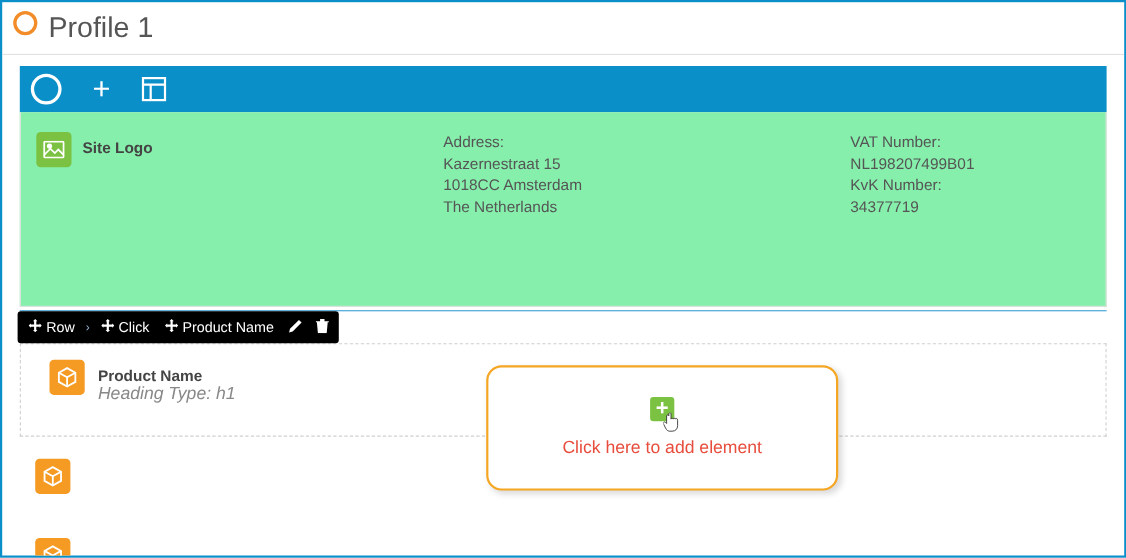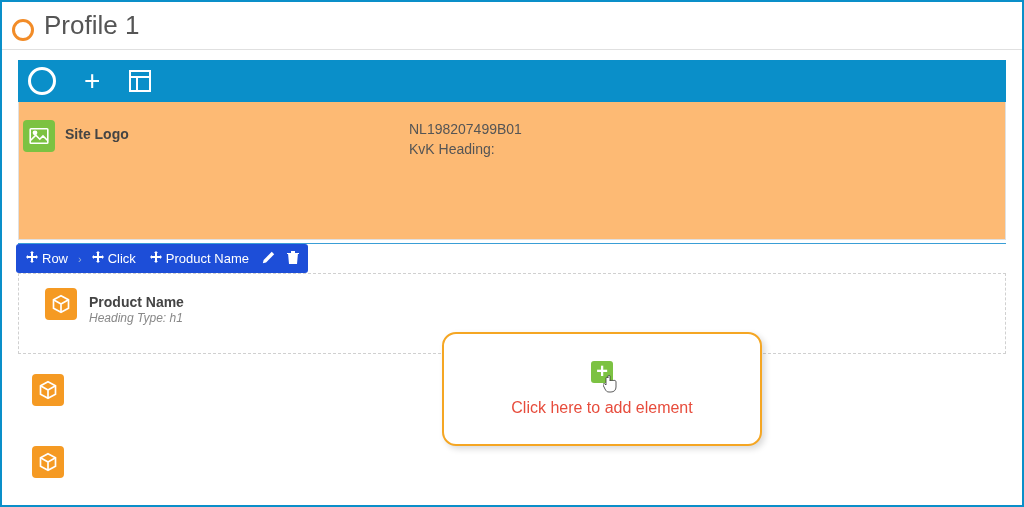--- a/index.html
+++ b/index.html
@@ -7,21 +7,21 @@
       font-family: -apple-system, BlinkMacSystemFont, "Segoe UI", Arial, sans-serif;
       background: #fff;
       width: 1024px;
       height: 507px;
       border: 2px solid #0a8fc9;
       position: relative;
       overflow: hidden;
     }
     .header {
       display: flex;
-      align-items: flex-end;
+      align-items: flex-start;
       padding: 8px 10px;
       border-bottom: 1px solid #e0e0e0;
     }
     .header-circle {
       width: 22px; height: 22px;
       border: 3px solid #f28c28;
       border-radius: 50%;
       margin-right: 10px;
     }
     .header-title {
@@ -42,44 +42,44 @@
     }
     .toolbar-icon { color: #fff; cursor: pointer; display:flex; align-items:center; justify-content:center; }
     .circle-icon {
       width: 28px; height: 28px;
       border: 3px solid #fff;
       border-radius: 50%;
     }
     .plus-icon { font-size: 28px; font-weight: 300; line-height: 1; }
     .layout-icon svg { width: 24px; height: 24px; }
     .info-panel {
-      background: #fdba74;
+      background: #86efac;
       border-left: 1px solid #e0e0e0;
       border-right: 1px solid #e0e0e0;
       border-bottom: 1px solid #e0e0e0;
       display: flex;
-      padding: 18px 14px 80px 4px;
-      gap: 26px;
+      padding: 18px 14px 80px 14px;
+      gap: 10px;
     }
     .logo-col { display:flex; align-items:flex-start; gap:10px; width:360px; }
     .logo-badge {
       width: 32px; height: 32px;
       background: #7cc242;
       border-radius: 4px;
       display:flex; align-items:center; justify-content:center;
     }
     .logo-badge svg { width: 20px; height: 16px; }
     .logo-label { color:#444; font-size:14px; font-weight:600; padding-top:6px; }
     .addr-col { width: 360px; color:#555; font-size:14px; line-height:1.4; }
     .vat-col { color:#555; font-size:14px; line-height:1.4; }
     .rows-area {
       margin-top: 4px;
     }
     .breadcrumb-bar {
-      background: #1d4ed8;
+      background: #000000;
       display: inline-flex;
       align-items: center;
       padding: 6px 4px;
       border-radius: 3px;
       color: #fff;
       font-size: 13px;
       gap: 2px;
       margin-left: -2px;
     }
     .bc-item { display:flex; align-items:center; gap:4px; padding: 0 6px; cursor:pointer; }
@@ -100,21 +100,21 @@
     .orange-badge {
       width: 32px; height: 32px;
       background: #f59a23;
       border-radius: 4px;
       display:flex; align-items:center; justify-content:center;
       flex-shrink:0;
     }
     .orange-badge svg { width:20px; height:20px; }
     .element-text { padding-top: 6px; }
     .element-title { color:#444; font-size:14px; font-weight:600; }
-    .element-sub { color:#888; font-size:12px; font-style:italic; margin-top:1px; }
+    .element-sub { color:#888; font-size:16px; font-style:italic; margin-top:1px; }
     .callout {
       position: absolute;
       left: 440px;
       top: 330px;
       width: 320px;
       height: 114px;
       border: 2px solid #f5a623;
       border-radius: 14px;
       background: #fff;
       display:flex;
@@ -174,23 +174,31 @@
     <div class="logo-col">
       <div class="logo-badge">
         <svg viewBox="0 0 24 20" fill="none" stroke="#fff" stroke-width="2">
           <rect x="1" y="1" width="22" height="18" rx="1"></rect>
           <circle cx="7" cy="6" r="2" fill="#fff"></circle>
           <path d="M1 16 L8 9 L13 14 L17 10 L23 16" fill="none"></path>
         </svg>
       </div>
       <div class="logo-label">Site Logo</div>
     </div>
+    <div class="addr-col">
+      <div>Address:</div>
+      <div>Kazernestraat 15</div>
+      <div>1018CC Amsterdam</div>
+      <div>The Netherlands</div>
+    </div>
     <div class="vat-col">
+      <div>VAT Number:</div>
       <div>NL198207499B01</div>
-      <div>KvK Heading:</div>
+      <div>KvK Number:</div>
+      <div>34377719</div>
     </div>
   </div>
 
   <div class="rows-area">
     <hr class="hr-blue">
     <div class="breadcrumb-bar">
       <div class="bc-item">
         <span class="move-icon">
           <svg viewBox="0 0 12 12" fill="#fff">
               <path d="M6 0 L8 2 L7 2 L7 5 L10 5 L10 4 L12 6 L10 8 L10 7 L7 7 L7 10 L8 10 L6 12 L4 10 L5 10 L5 7 L2 7 L2 8 L0 6 L2 4 L2 5 L5 5 L5 2 L4 2 Z"></path>

